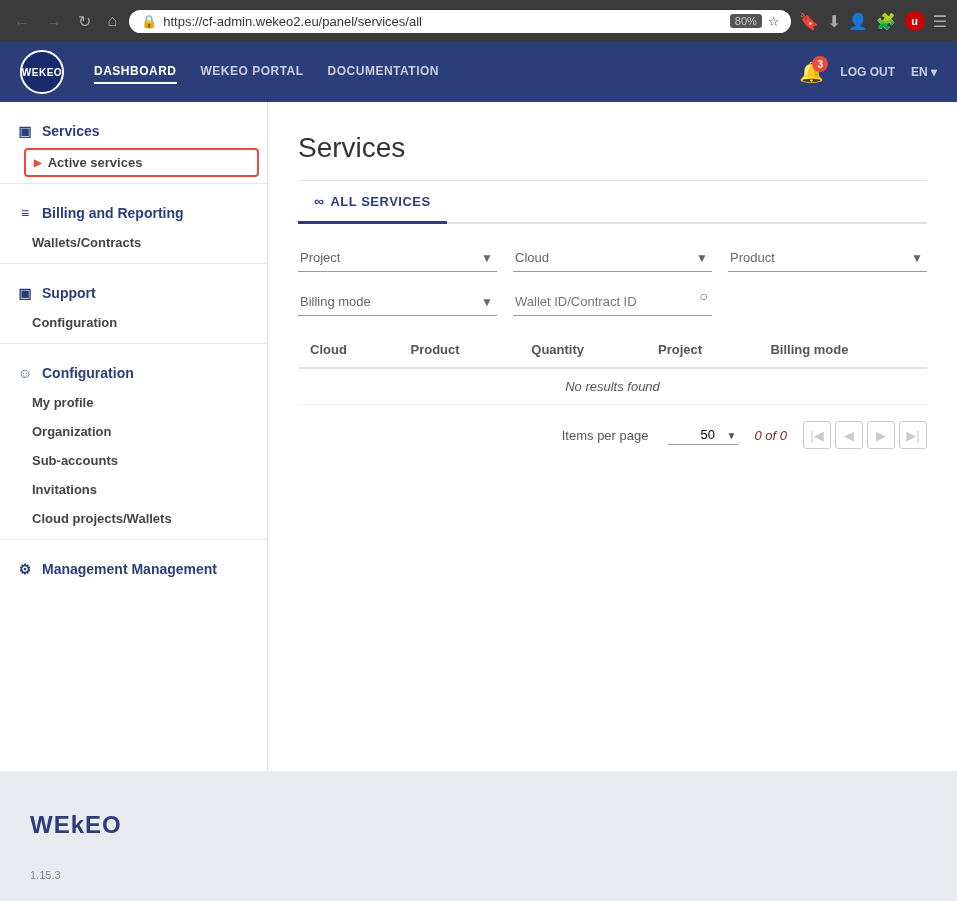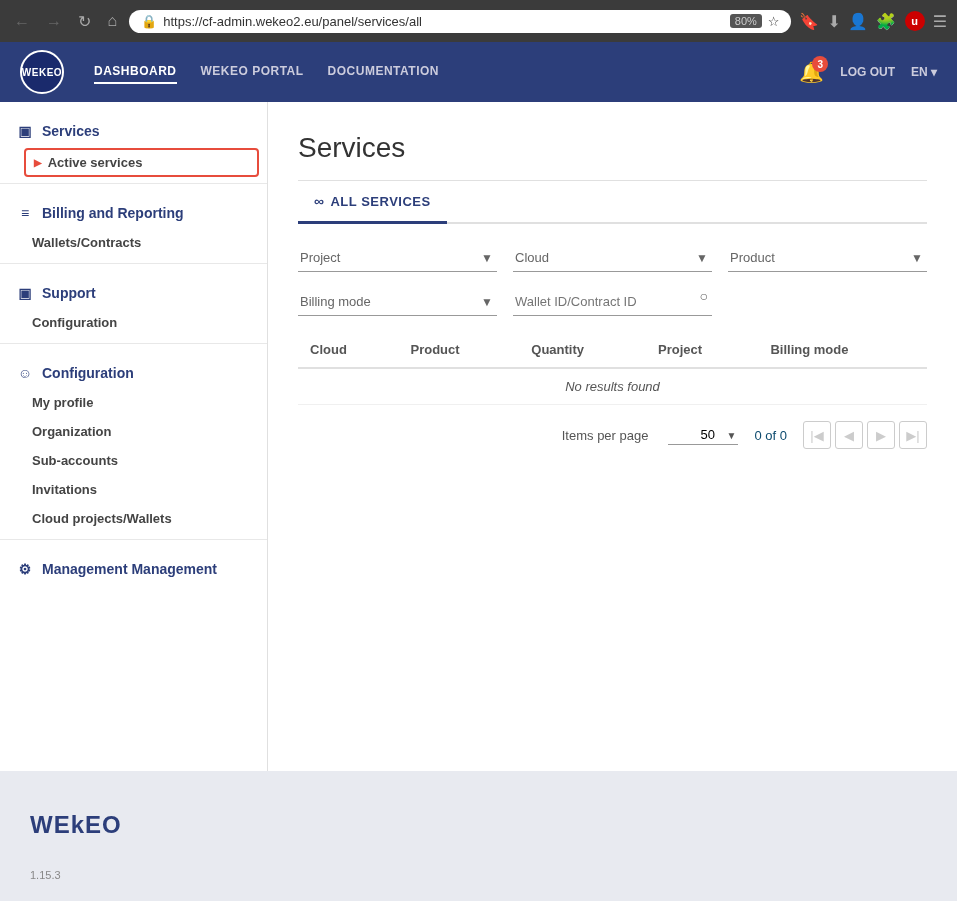--- a/index.html
+++ b/index.html
@@ -383,21 +383,22 @@
     .items-per-page .chevron {
       position: absolute;
       right: 2px;
       top: 50%;
       transform: translateY(-50%);
       font-size: 10px;
       pointer-events: none;
     }
     .page-count {
       font-size: 13px;
-      color: #0c4a6e;
+      color: #7f1d1d;
+      font-style: italic;
     }
     .page-nav-btns {
       display: flex;
       gap: 4px;
     }
     .page-nav-btn {
       width: 28px;
       height: 28px;
       display: flex;
       align-items: center;

